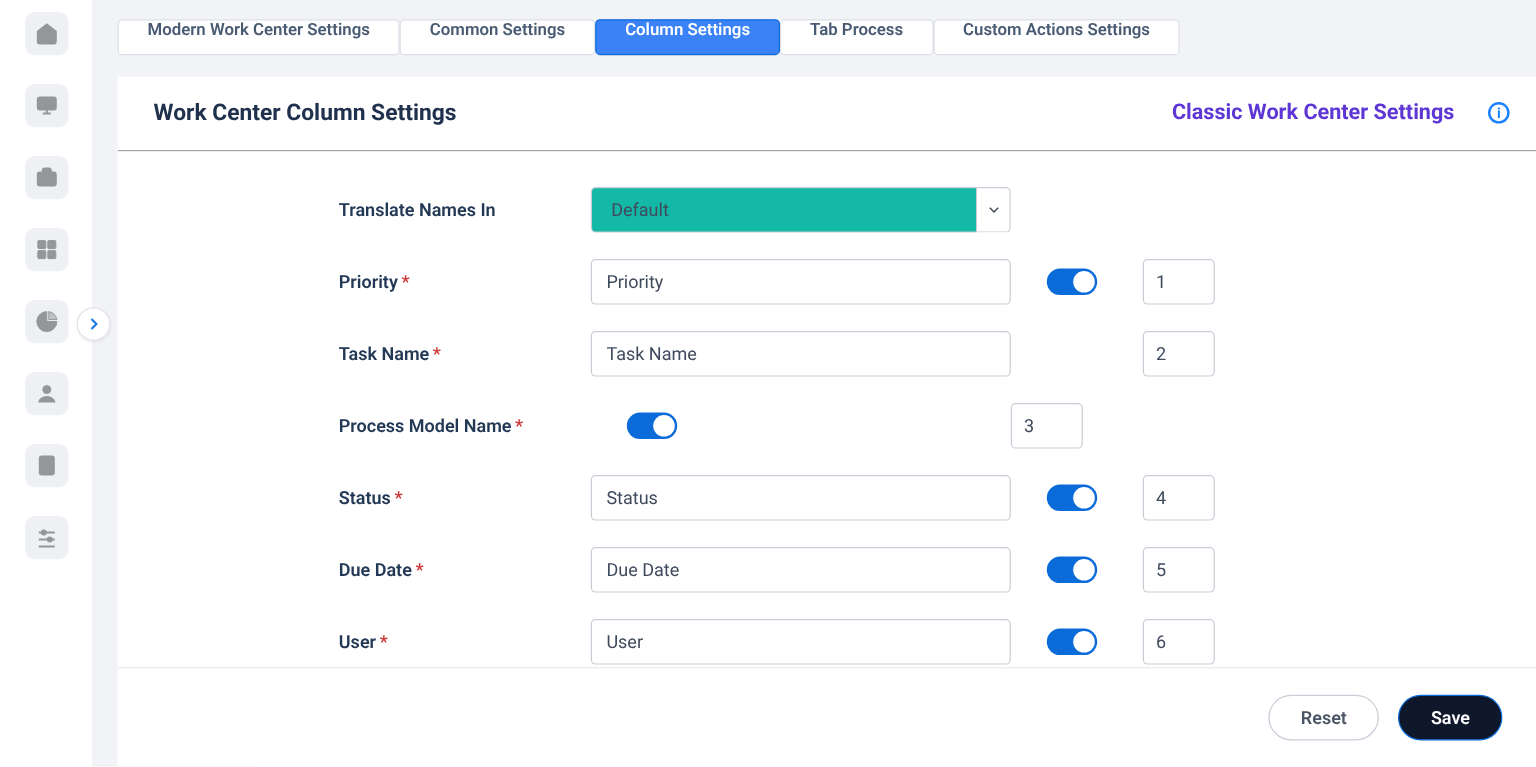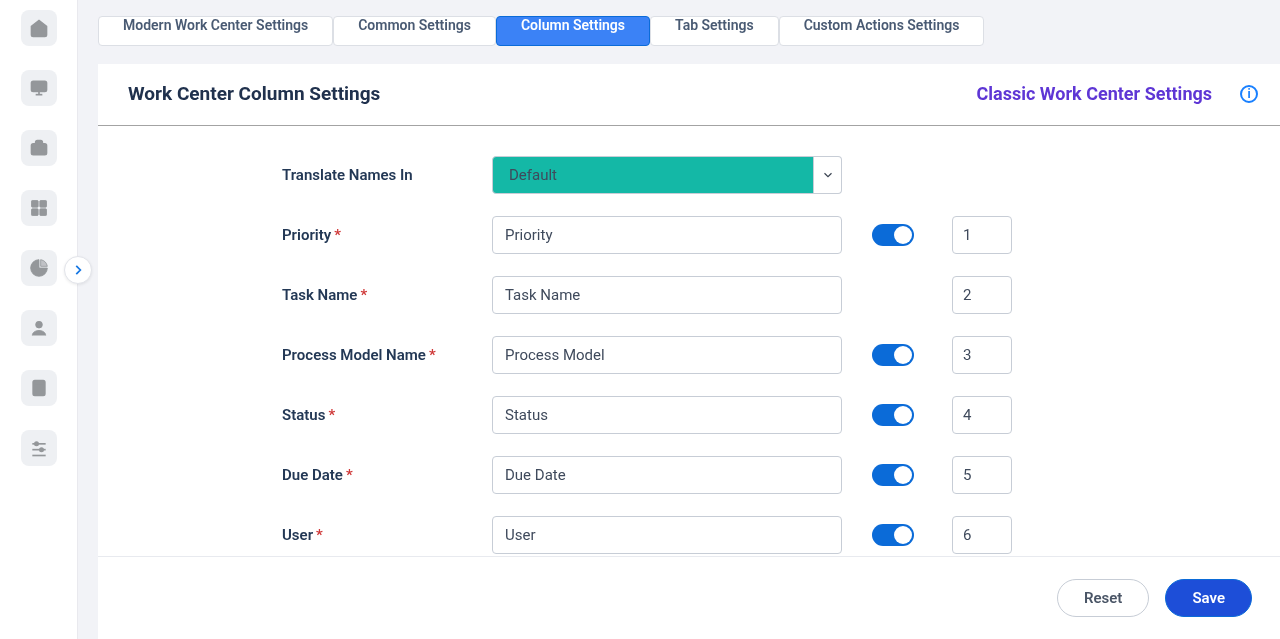--- a/index.html
+++ b/index.html
@@ -223,21 +223,21 @@
       cursor: pointer;
       display: flex;
       align-items: center;
     }
     .btn-reset {
       background: #ffffff;
       border: 1px solid #c7cdd6;
       color: #4a5566;
     }
     .btn-save {
-      background: #1d4ed8;
+      background: #0f172a;
       border: 1px solid #0b6bd8;
       color: #ffffff;
     }
   </style>
 </head>
 <body>
 
 <div class="layout">
 
   <nav class="left-rail">
@@ -304,21 +304,21 @@
         </svg>
     </div>
   </nav>
 
   <div class="main-area">
 
     <div class="tabs-bar">
       <div class="tab">Modern Work Center Settings</div>
       <div class="tab">Common Settings</div>
       <div class="tab active">Column Settings</div>
-      <div class="tab">Tab Settings</div>
+      <div class="tab">Tab Process</div>
       <div class="tab">Custom Actions Settings</div>
     </div>
 
     <div class="content-panel">
 
       <div class="panel-header">
         <div class="panel-title">Work Center Column Settings</div>
         <div class="classic-link-wrap">
           <span class="classic-link">Classic Work Center Settings</span>
           <span class="info-circle">i</span>
@@ -350,21 +350,20 @@
 
         <div class="form-row">
           <div class="row-label"><span>Task Name</span><span class="req-star">*</span></div>
           <input class="text-input" value="Task Name" style="">
           <div></div>
           <input class="order-input" value="2" style="">
         </div>
 
         <div class="form-row">
           <div class="row-label"><span>Process Model Name</span><span class="req-star">*</span></div>
-          <input class="text-input" value="Process Model" style="">
           <div>
               <div class="toggle"></div>
             </div>
           <input class="order-input" value="3" style="">
         </div>
 
         <div class="form-row">
           <div class="row-label"><span>Status</span><span class="req-star">*</span></div>
           <input class="text-input" value="Status" style="">
           <div>

